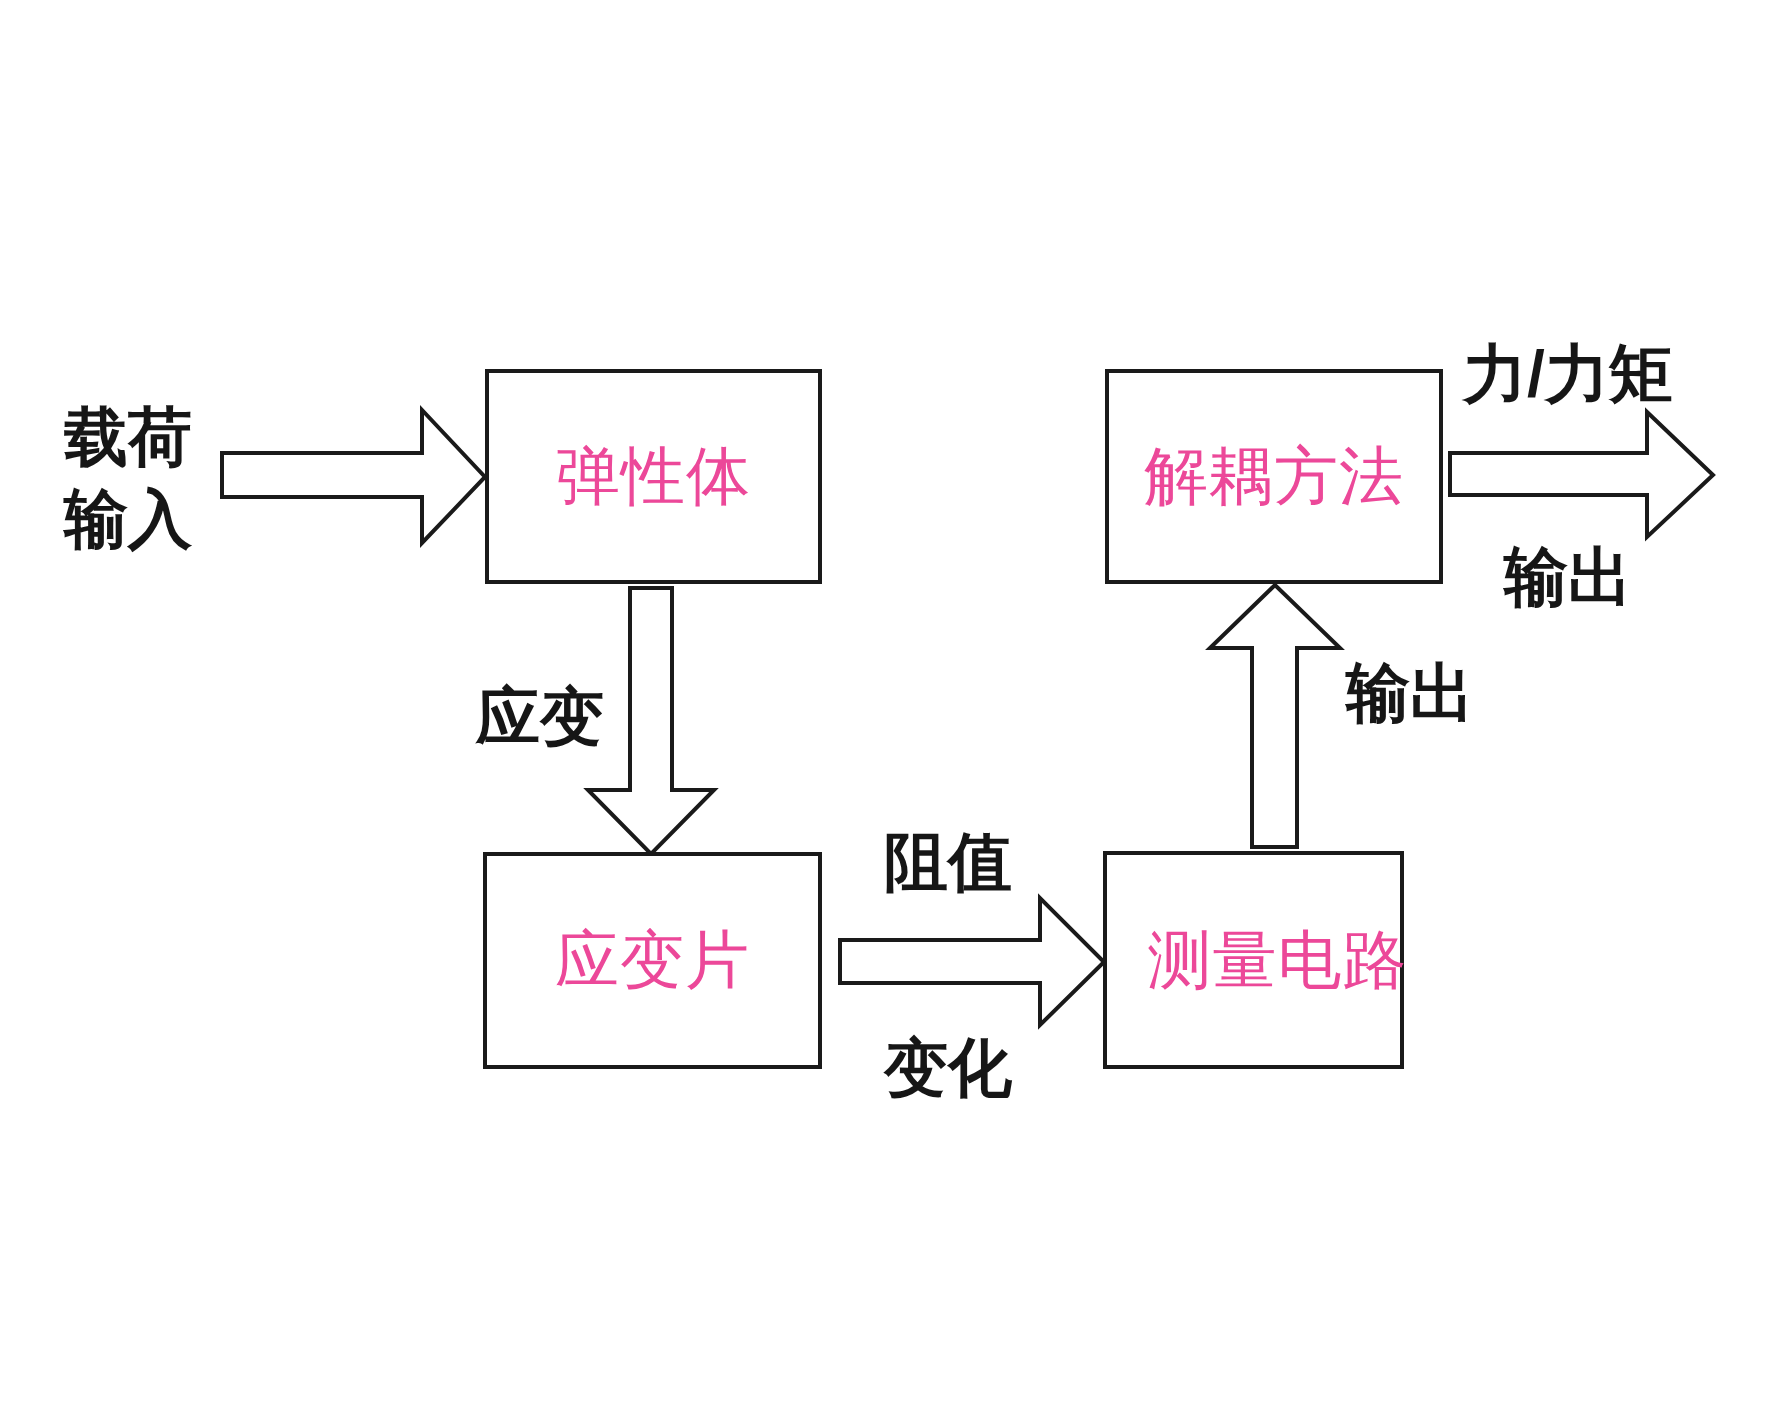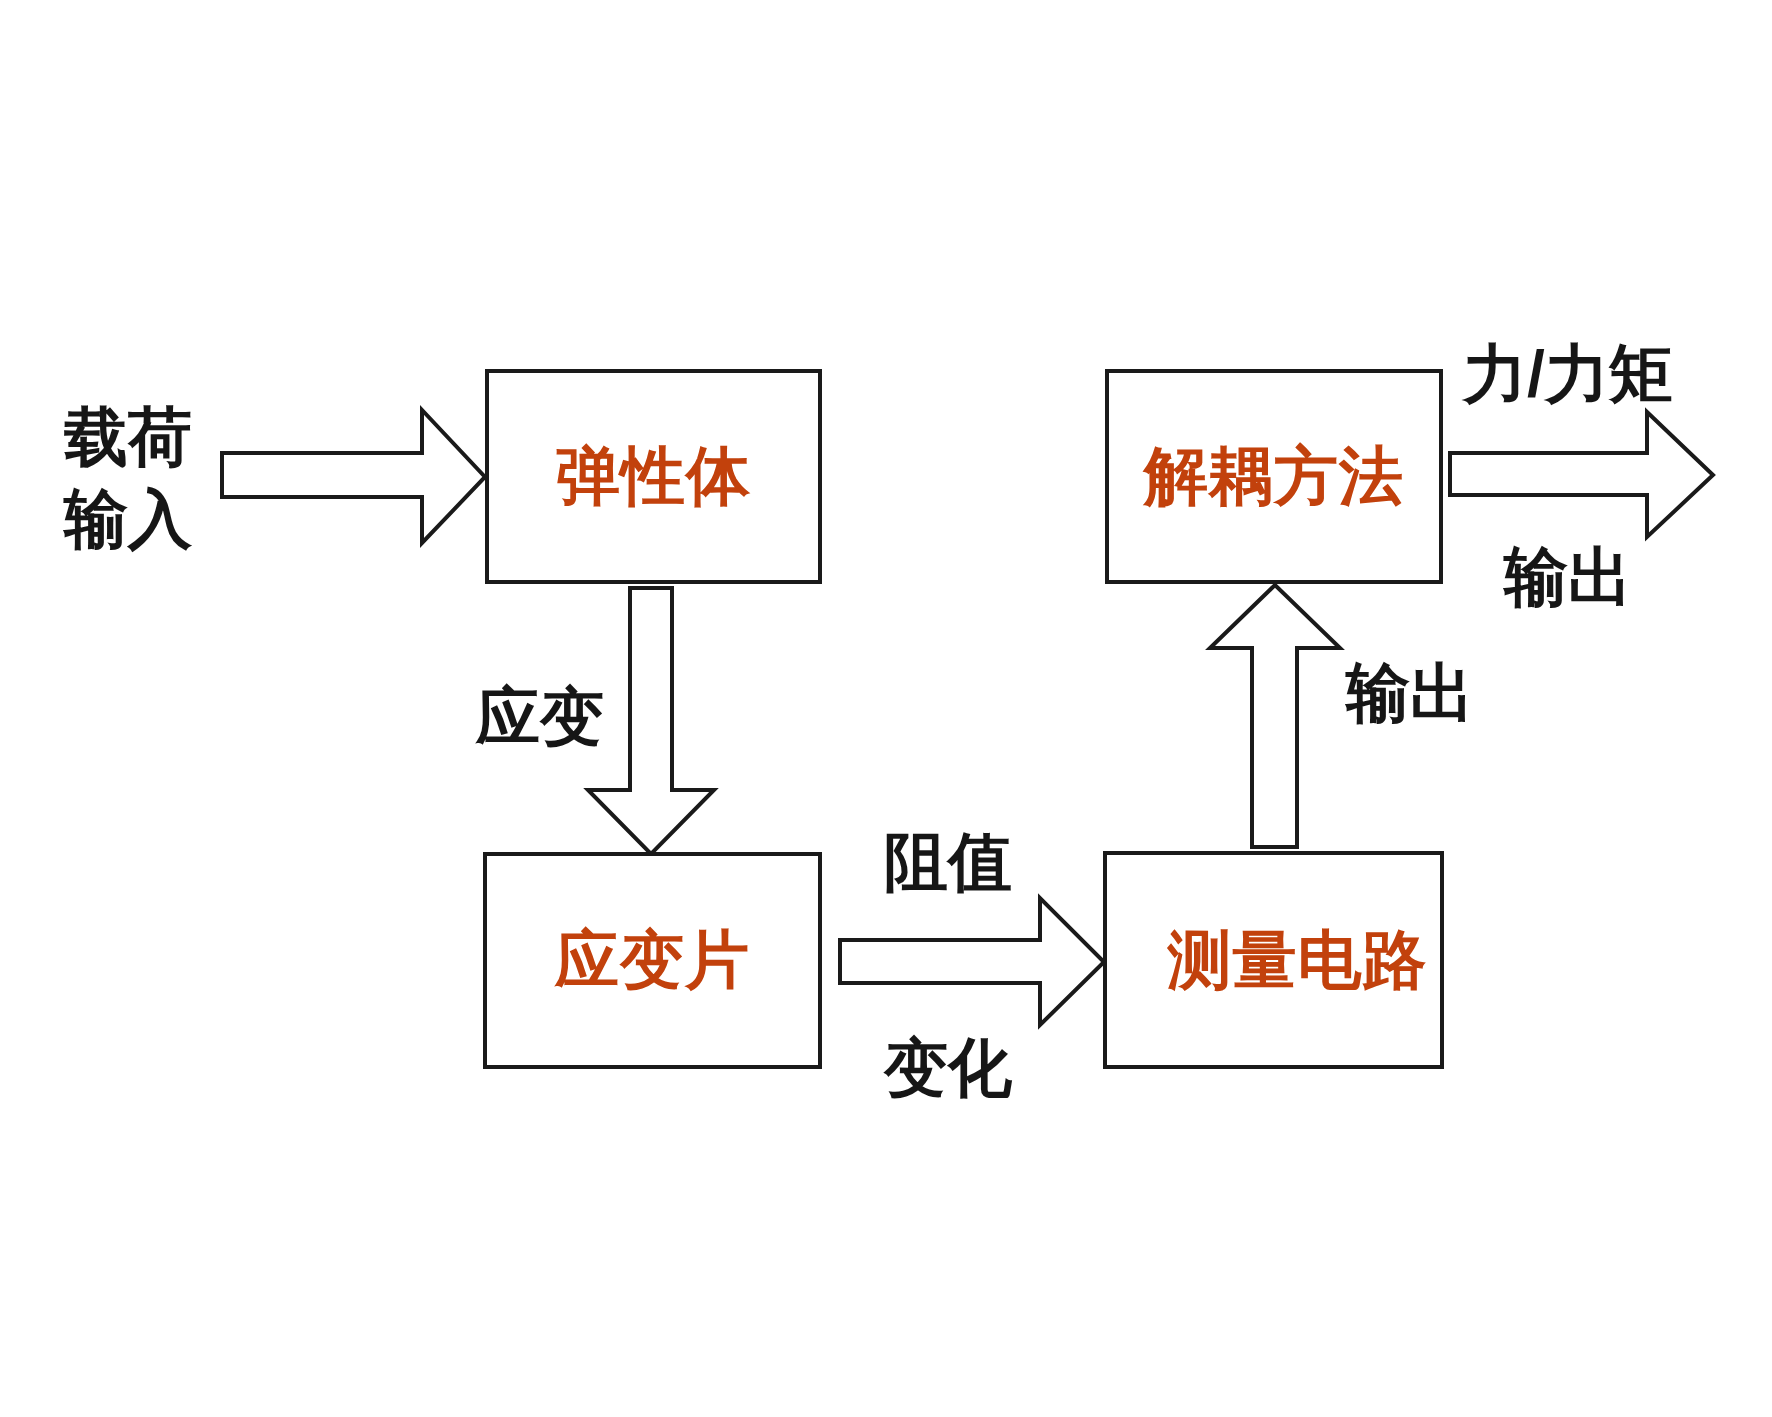--- a/index.html
+++ b/index.html
@@ -31,40 +31,40 @@
   }
   .node-box {
     position: absolute;
     box-sizing: border-box;
     border: 4px solid #1a1a1a;
     background: #ffffff;
     display: flex;
     align-items: center;
     justify-content: center;
     font-size: 64px;
-    font-weight: bold;
-    color: #c2410c;
+    font-weight: normal;
+    color: #ec4899;
     letter-spacing: 1px;
     white-space: nowrap;
   }
   .flow-label {
     position: absolute;
     font-size: 64px;
     font-weight: bold;
     color: #161616;
     text-align: center;
     white-space: nowrap;
   }
   .flow-label .line {
     display: block;
   }
   
   .box-elastic       { left: 485px;  top: 369px; width: 337px; height: 215px; }
   .box-strain-gauge  { left: 483px;  top: 852px; width: 339px; height: 217px; text-align: center; }
-  .box-measure       { left: 1103px; top: 851px; width: 341px; height: 218px; padding-left: 48px; }
+  .box-measure       { left: 1103px; top: 851px; width: 301px; height: 218px; padding-left: 48px; }
   .box-decouple      { left: 1105px; top: 369px; width: 338px; height: 215px; }
   
   .lbl-input         { left: 28px;   top: 396px;  width: 200px; line-height: 82px; }
   .lbl-strain        { left: 460px;  top: 682px;  width: 160px; line-height: 70px; }
   .lbl-resistance-1  { left: 866px;  top: 827px;  width: 164px; line-height: 70px; }
   .lbl-resistance-2  { left: 866px;  top: 1033px; width: 164px; line-height: 70px; }
   .lbl-out-voltage   { left: 1328px; top: 655px;  width: 164px; line-height: 76px; }
   .lbl-force-torque  { left: 1437px; top: 339px;  width: 262px; line-height: 70px; text-align: center; }
   .lbl-output        { left: 1487px; top: 542px;  width: 162px; line-height: 70px; }
 </style>

